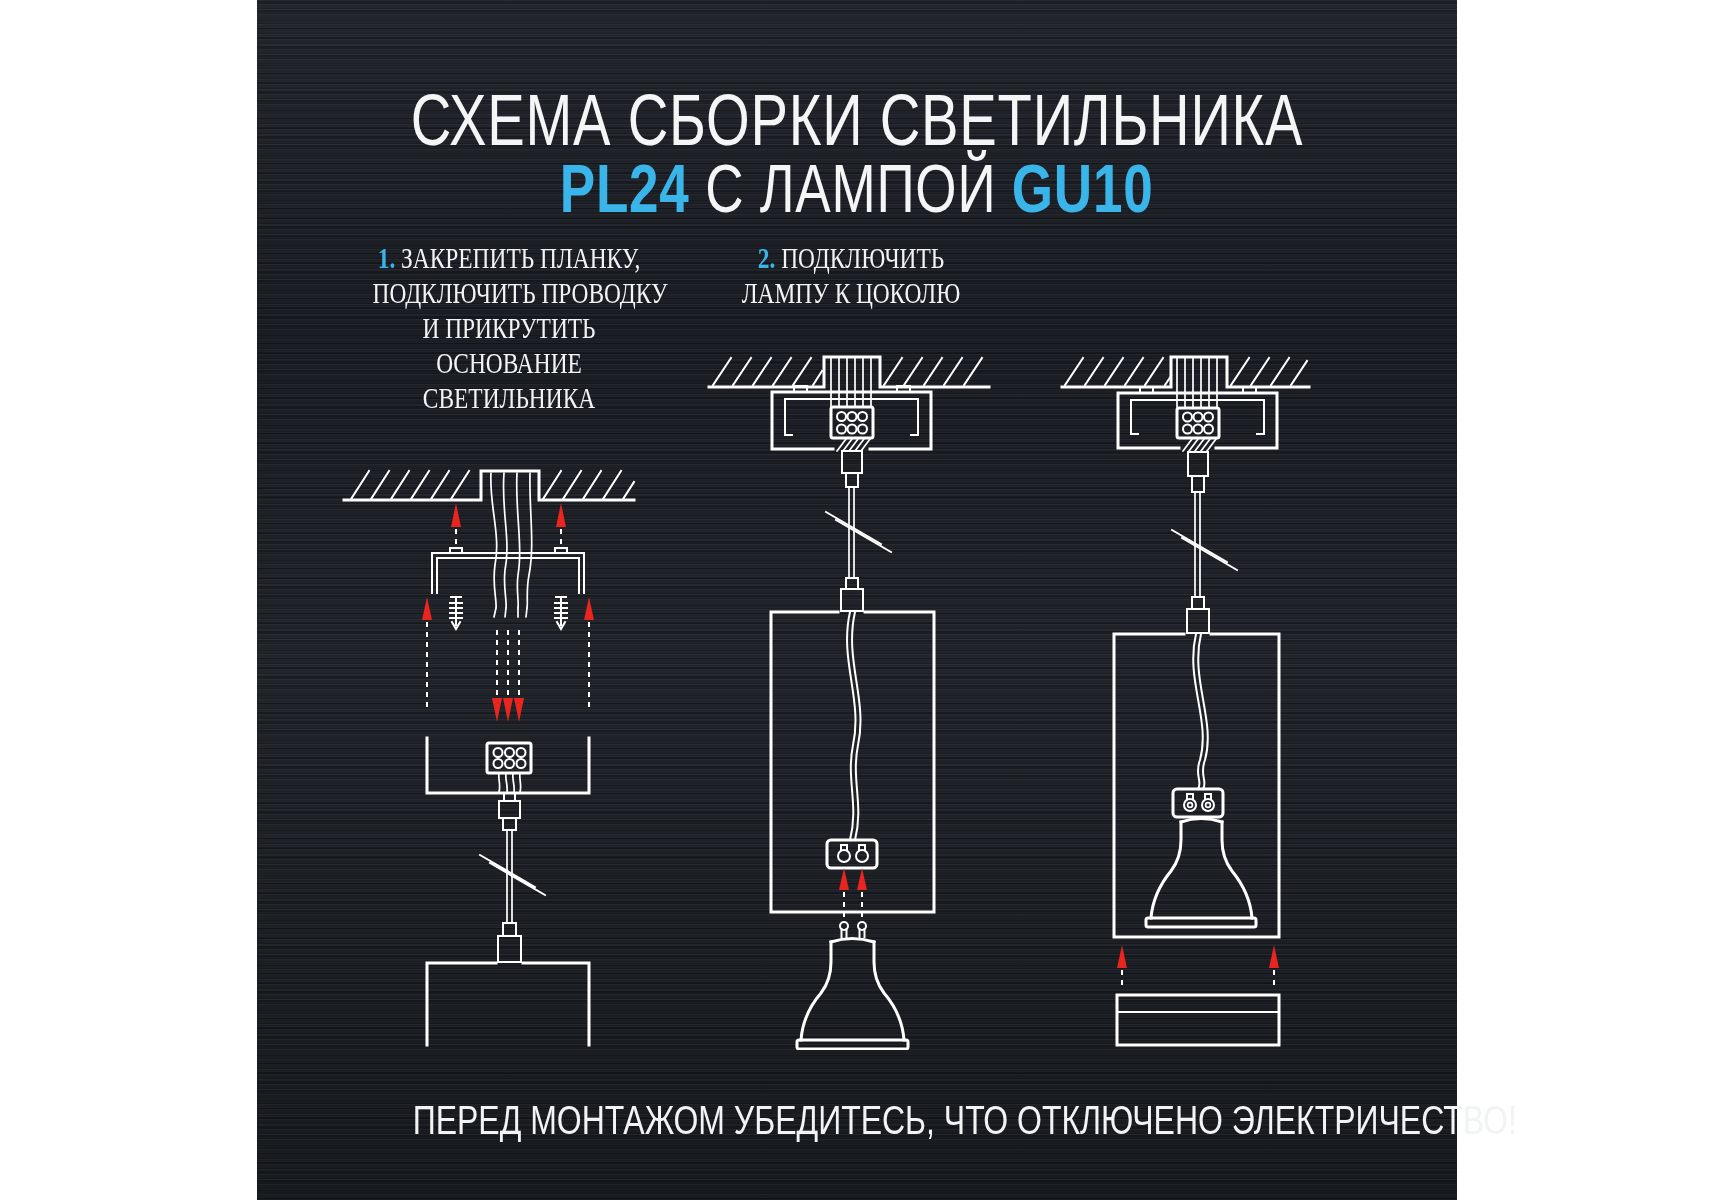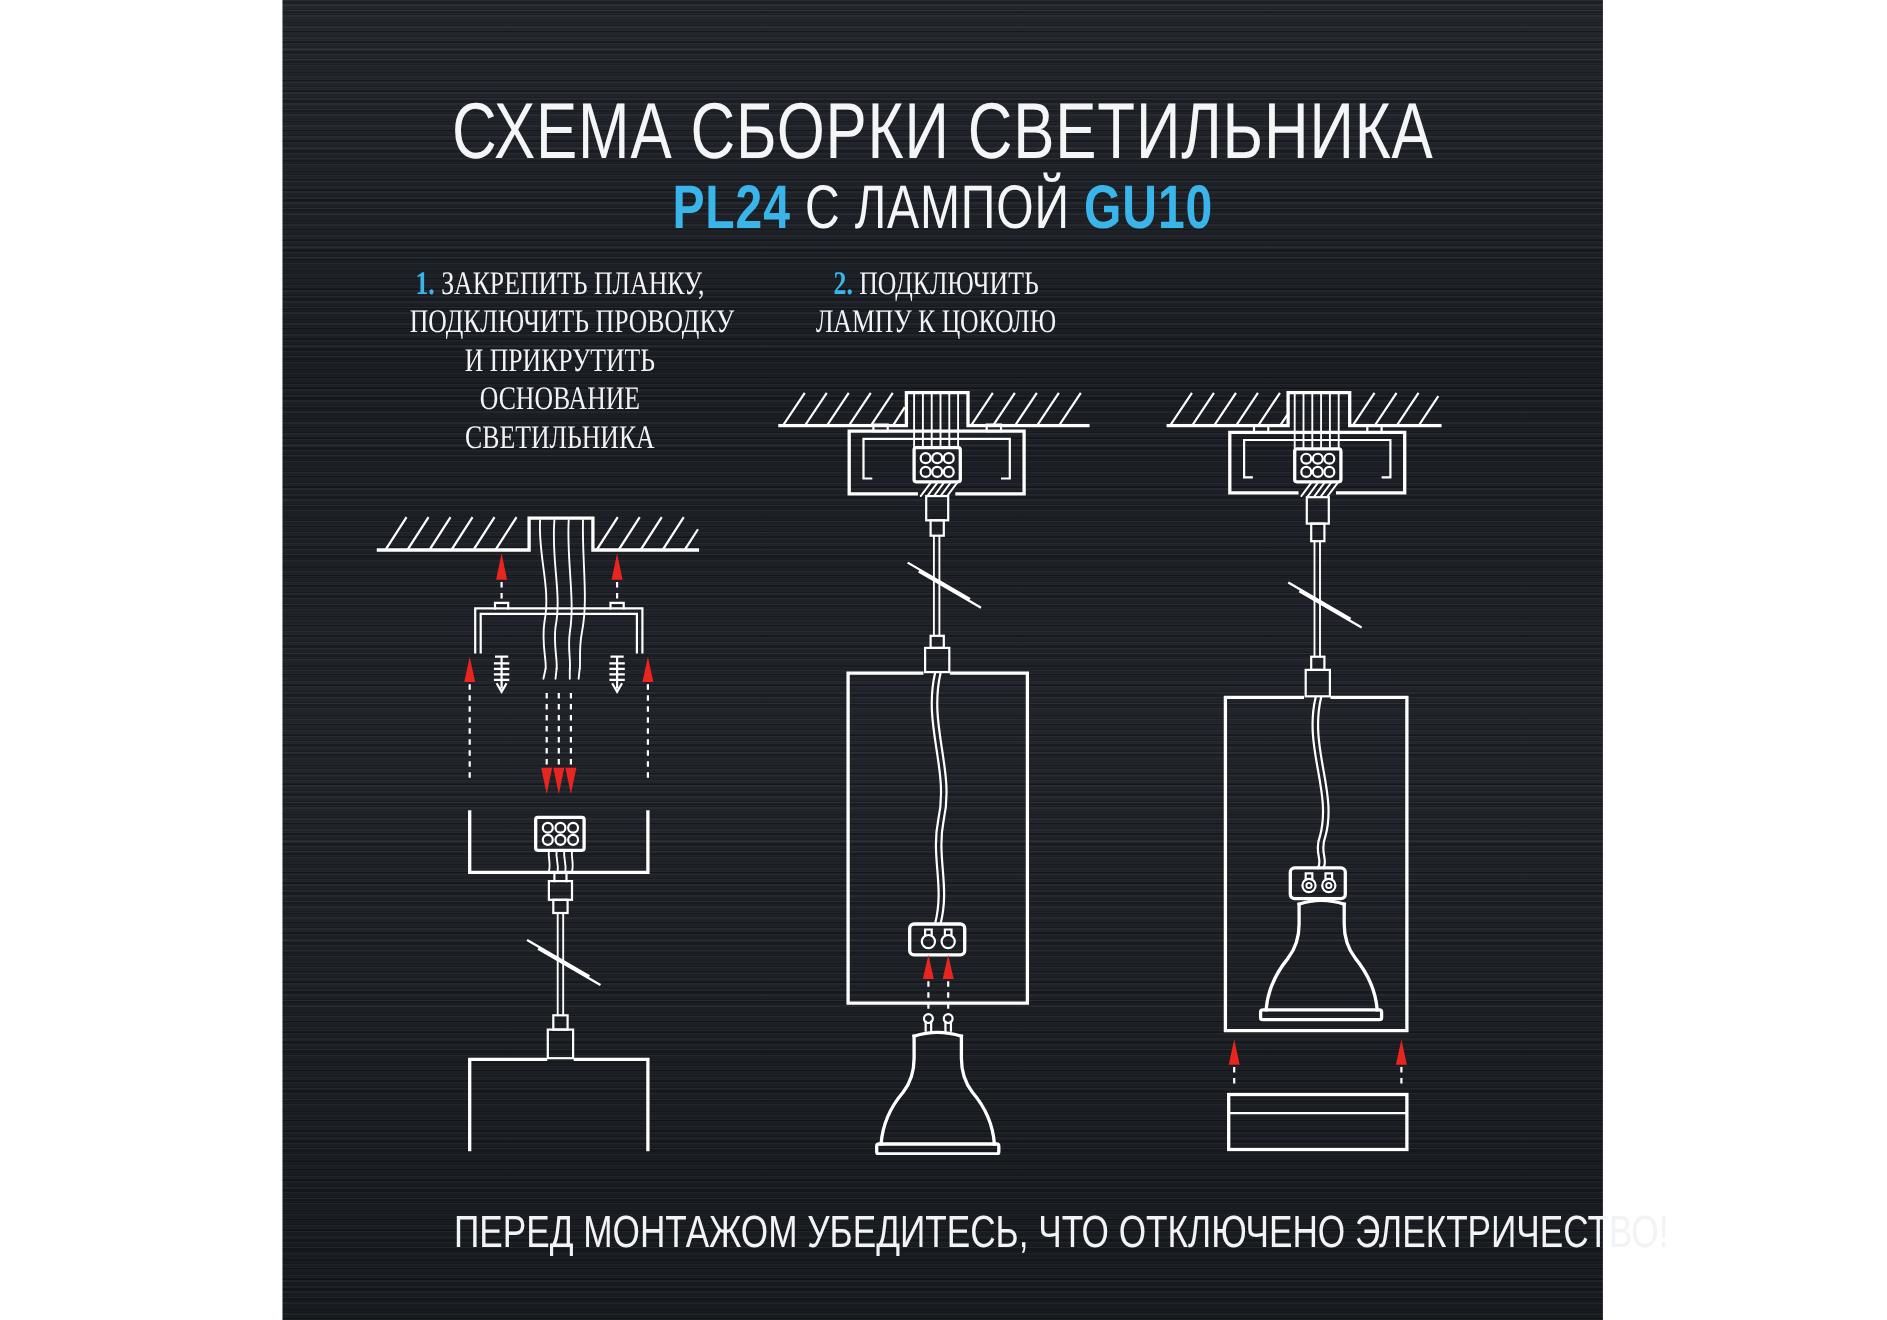--- a/index.html
+++ b/index.html
@@ -17,21 +17,21 @@
       linear-gradient(180deg,#23272d 0%,#1a1e24 28%,#21252b 55%,#171b20 100%);
     color:#fff;
   }
   .cond{transform:scaleX(0.78);transform-origin:50% 50%;white-space:nowrap;}
   .title1{
     position:absolute;left:0;top:84px;width:1200px;text-align:center;
     font-size:72px;line-height:72px;font-weight:400;color:#f4f5f6;letter-spacing:1px;
   }
   .title2{
     position:absolute;left:0;top:152px;width:1200px;text-align:center;
-    font-size:56px;line-height:72px;font-weight:400;color:#f4f5f6;letter-spacing:1px;
+    font-size:68px;line-height:72px;font-weight:400;color:#f4f5f6;letter-spacing:1px;
   }
   .title2 .accent{color:var(--accent,#3ab5ea);font-weight:700;}
   .step-text{
     position:absolute;top:240px;width:350px;text-align:center;
     font-size:30px;line-height:35px;color:#f2f3f4;font-family:Liberation Serif, serif;
   }
   .step-text .num{color:var(--accent,#3ab5ea);font-weight:700;}
   .s1{left:77px;} .s2{left:419px;} .s3{left:765px;}
   .footer{
     position:absolute;left:0;top:1098px;width:1225px;text-align:right;

